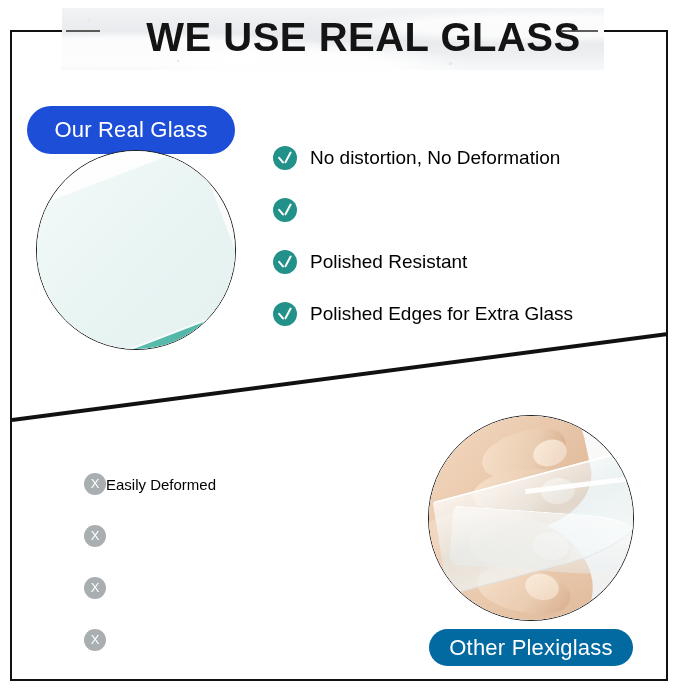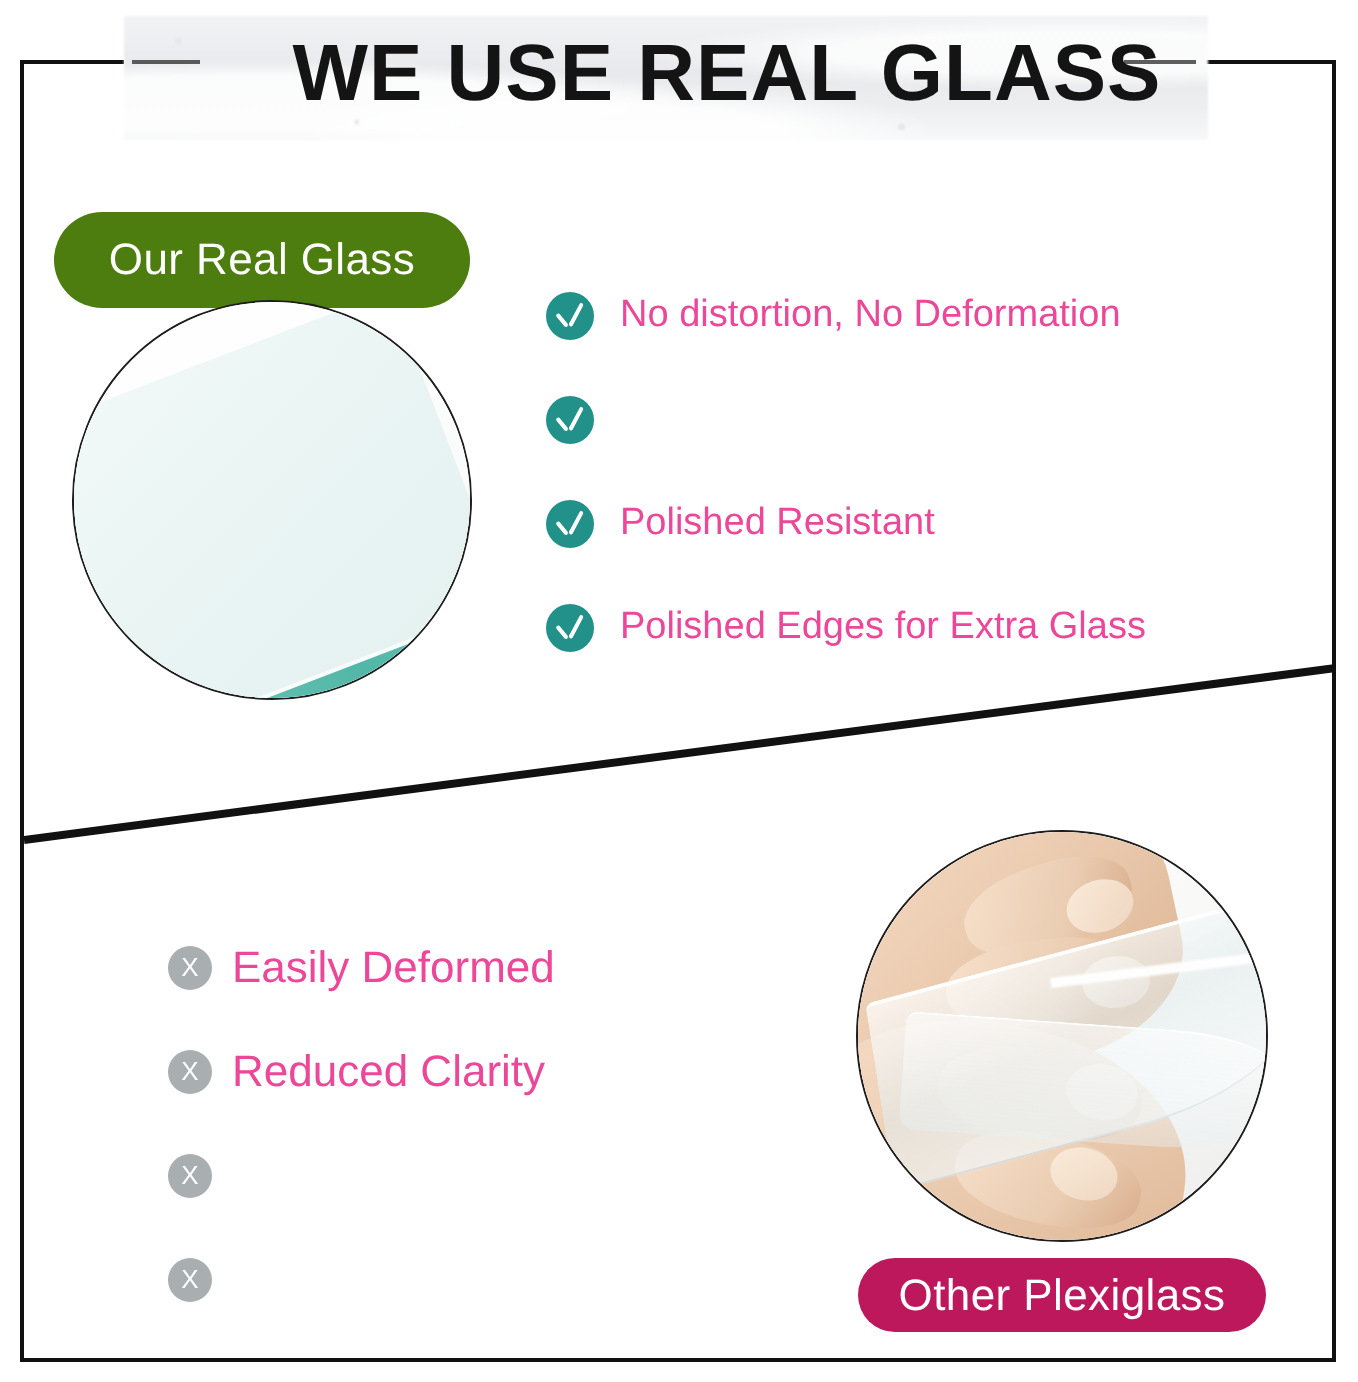--- a/index.html
+++ b/index.html
@@ -112,45 +112,45 @@
     justify-content: center;
     border-radius: 999px;
     color: #ffffff;
     font-size: 22px;
     letter-spacing: .2px;
     white-space: nowrap;
   }
   .badge-good {
     left: 27px; top: 106px;
     width: 208px; height: 48px;
-    background: #4d7c0f;
+    background: #1d4ed8;
   }
   .badge-bad {
     left: 429px; top: 629px;
     width: 204px; height: 37px;
-    background: #be185d;
+    background: #0369a1;
   }
 
   
   .list { position: absolute; }
   .list-good { left: 273px; top: 132px; width: 400px; }
   .list-bad  { left: 84px;  top: 458px; width: 330px; }
 
   .row {
     display: flex;
     align-items: center;
     height: 52px;
   }
   .row-label {
     font-size: 19px;
-    color: #ec4899;
+    color: #000000;
     white-space: nowrap;
   }
   .list-good .row-label { margin-left: 13px; }
-  .list-bad  .row-label { margin-left: 10px; font-size: 22px; }
+  .list-bad  .row-label { margin-left: 0; font-size: 15px; }
 
   .icon-check {
     flex: 0 0 auto;
     width: 24px; height: 24px;
     border-radius: 50%;
     background: #22918a;
     position: relative;
   }
   .icon-check::before,
   .icon-check::after {
@@ -360,21 +360,20 @@
     </div>
   </div>
 
   <div class="list list-bad">
     <div class="row">
       <span class="icon-x">X</span>
       <span class="row-label">Easily Deformed</span>
     </div>
     <div class="row">
       <span class="icon-x">X</span>
-      <span class="row-label">Reduced Clarity</span>
     </div>
     <div class="row">
       <span class="icon-x">X</span>
     </div>
     <div class="row">
       <span class="icon-x">X</span>
     </div>
   </div>
 
   <div class="photo-plex">

